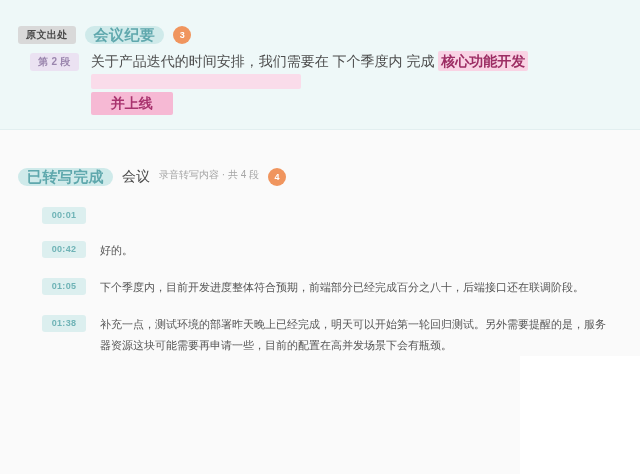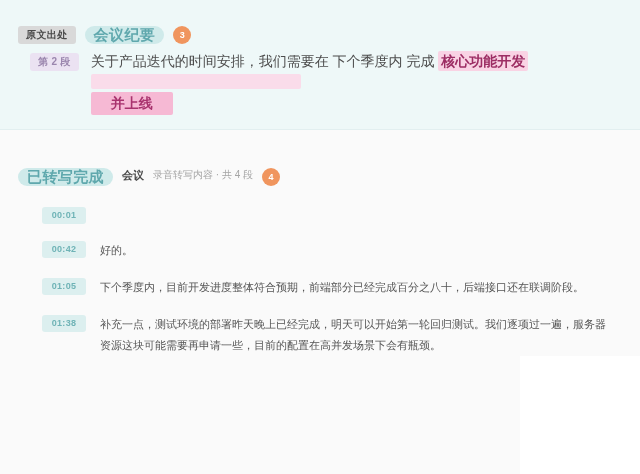--- a/index.html
+++ b/index.html
@@ -157,22 +157,22 @@
 
   .transcript-header {
     display: flex;
     align-items: flex-start;
     gap: 9px;
     padding: 0 0 0 18px;
     height: 22px;
   }
 
   .transcript-title {
-    font-size: 11px;
-    font-weight: bold;
+    font-size: 14px;
+    font-weight: normal;
     color: #4a4a4a;
     white-space: nowrap;
   }
 
   .transcript-subtitle {
     font-size: 10px;
     color: #a5a5a5;
     white-space: nowrap;
   }
 
@@ -265,19 +265,19 @@
         <span class="turn-text short">好的。</span>
       </div>
 
       <div class="turn">
         <span class="turn-label">01:05</span>
         <span class="turn-text">下个季度内，目前开发进度整体符合预期，前端部分已经完成百分之八十，后端接口还在联调阶段。</span>
       </div>
 
       <div class="turn">
         <span class="turn-label">01:38</span>
-        <span class="turn-text">补充一点，测试环境的部署昨天晚上已经完成，明天可以开始第一轮回归测试。我们逐项过一遍，服务器资源这块可能需要再申请一些，目前的配置在高并发场景下会有瓶颈。</span>
+        <span class="turn-text">补充一点，测试环境的部署昨天晚上已经完成，明天可以开始第一轮回归测试。另外需要提醒的是，服务器资源这块可能需要再申请一些，目前的配置在高并发场景下会有瓶颈。</span>
       </div>
 
     </div>
   </section>
 
 </div>
 
 </body></html>

